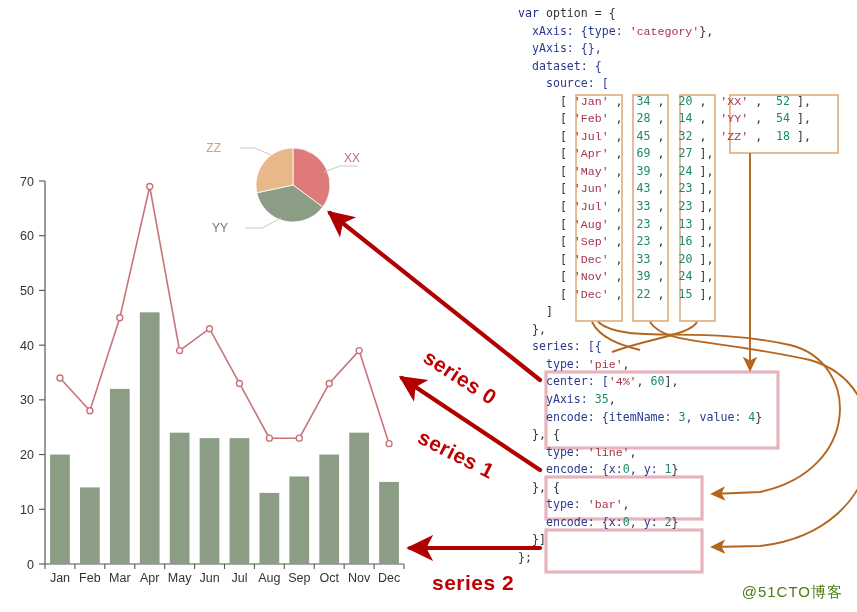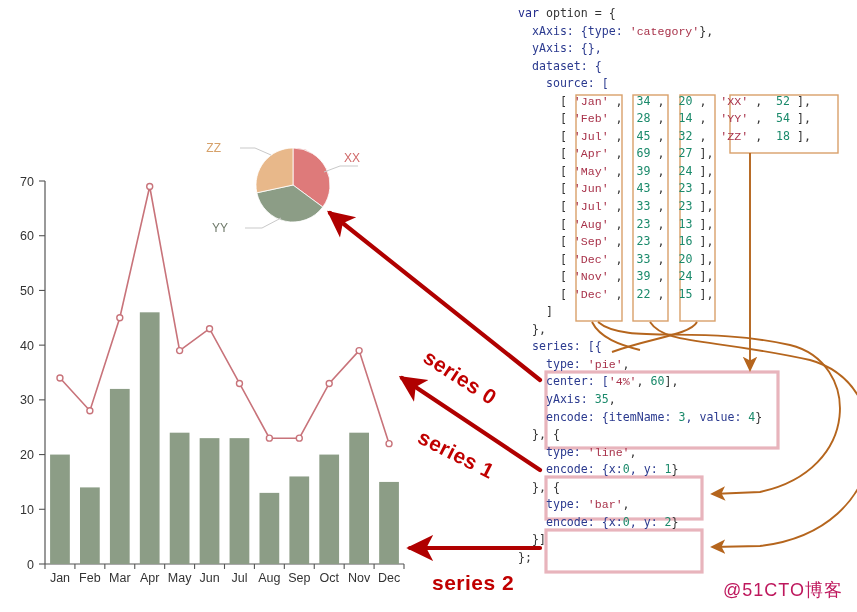--- a/index.html
+++ b/index.html
@@ -99,22 +99,22 @@
   }
   #series-0-label { left: 432px; top: 345px; transform: rotate(33deg); transform-origin: left top; }
   #series-1-label { left: 425px; top: 425px; transform: rotate(27deg); transform-origin: left top; }
   #series-2-label { left: 432px; top: 571px; }
 
   #watermark {
     position: absolute;
     right: 14px;
     bottom: 10px;
     font-family: "Liberation Sans", sans-serif;
-    font-size: 18px;
-    color: #be185d;
+    font-size: 15px;
+    color: #4d7c0f;
     letter-spacing: 1px;
     z-index: 6;
   }
 </style>
 </head>
 <body>
 
 <div id="root">
 
   <div id="chart-panel">

